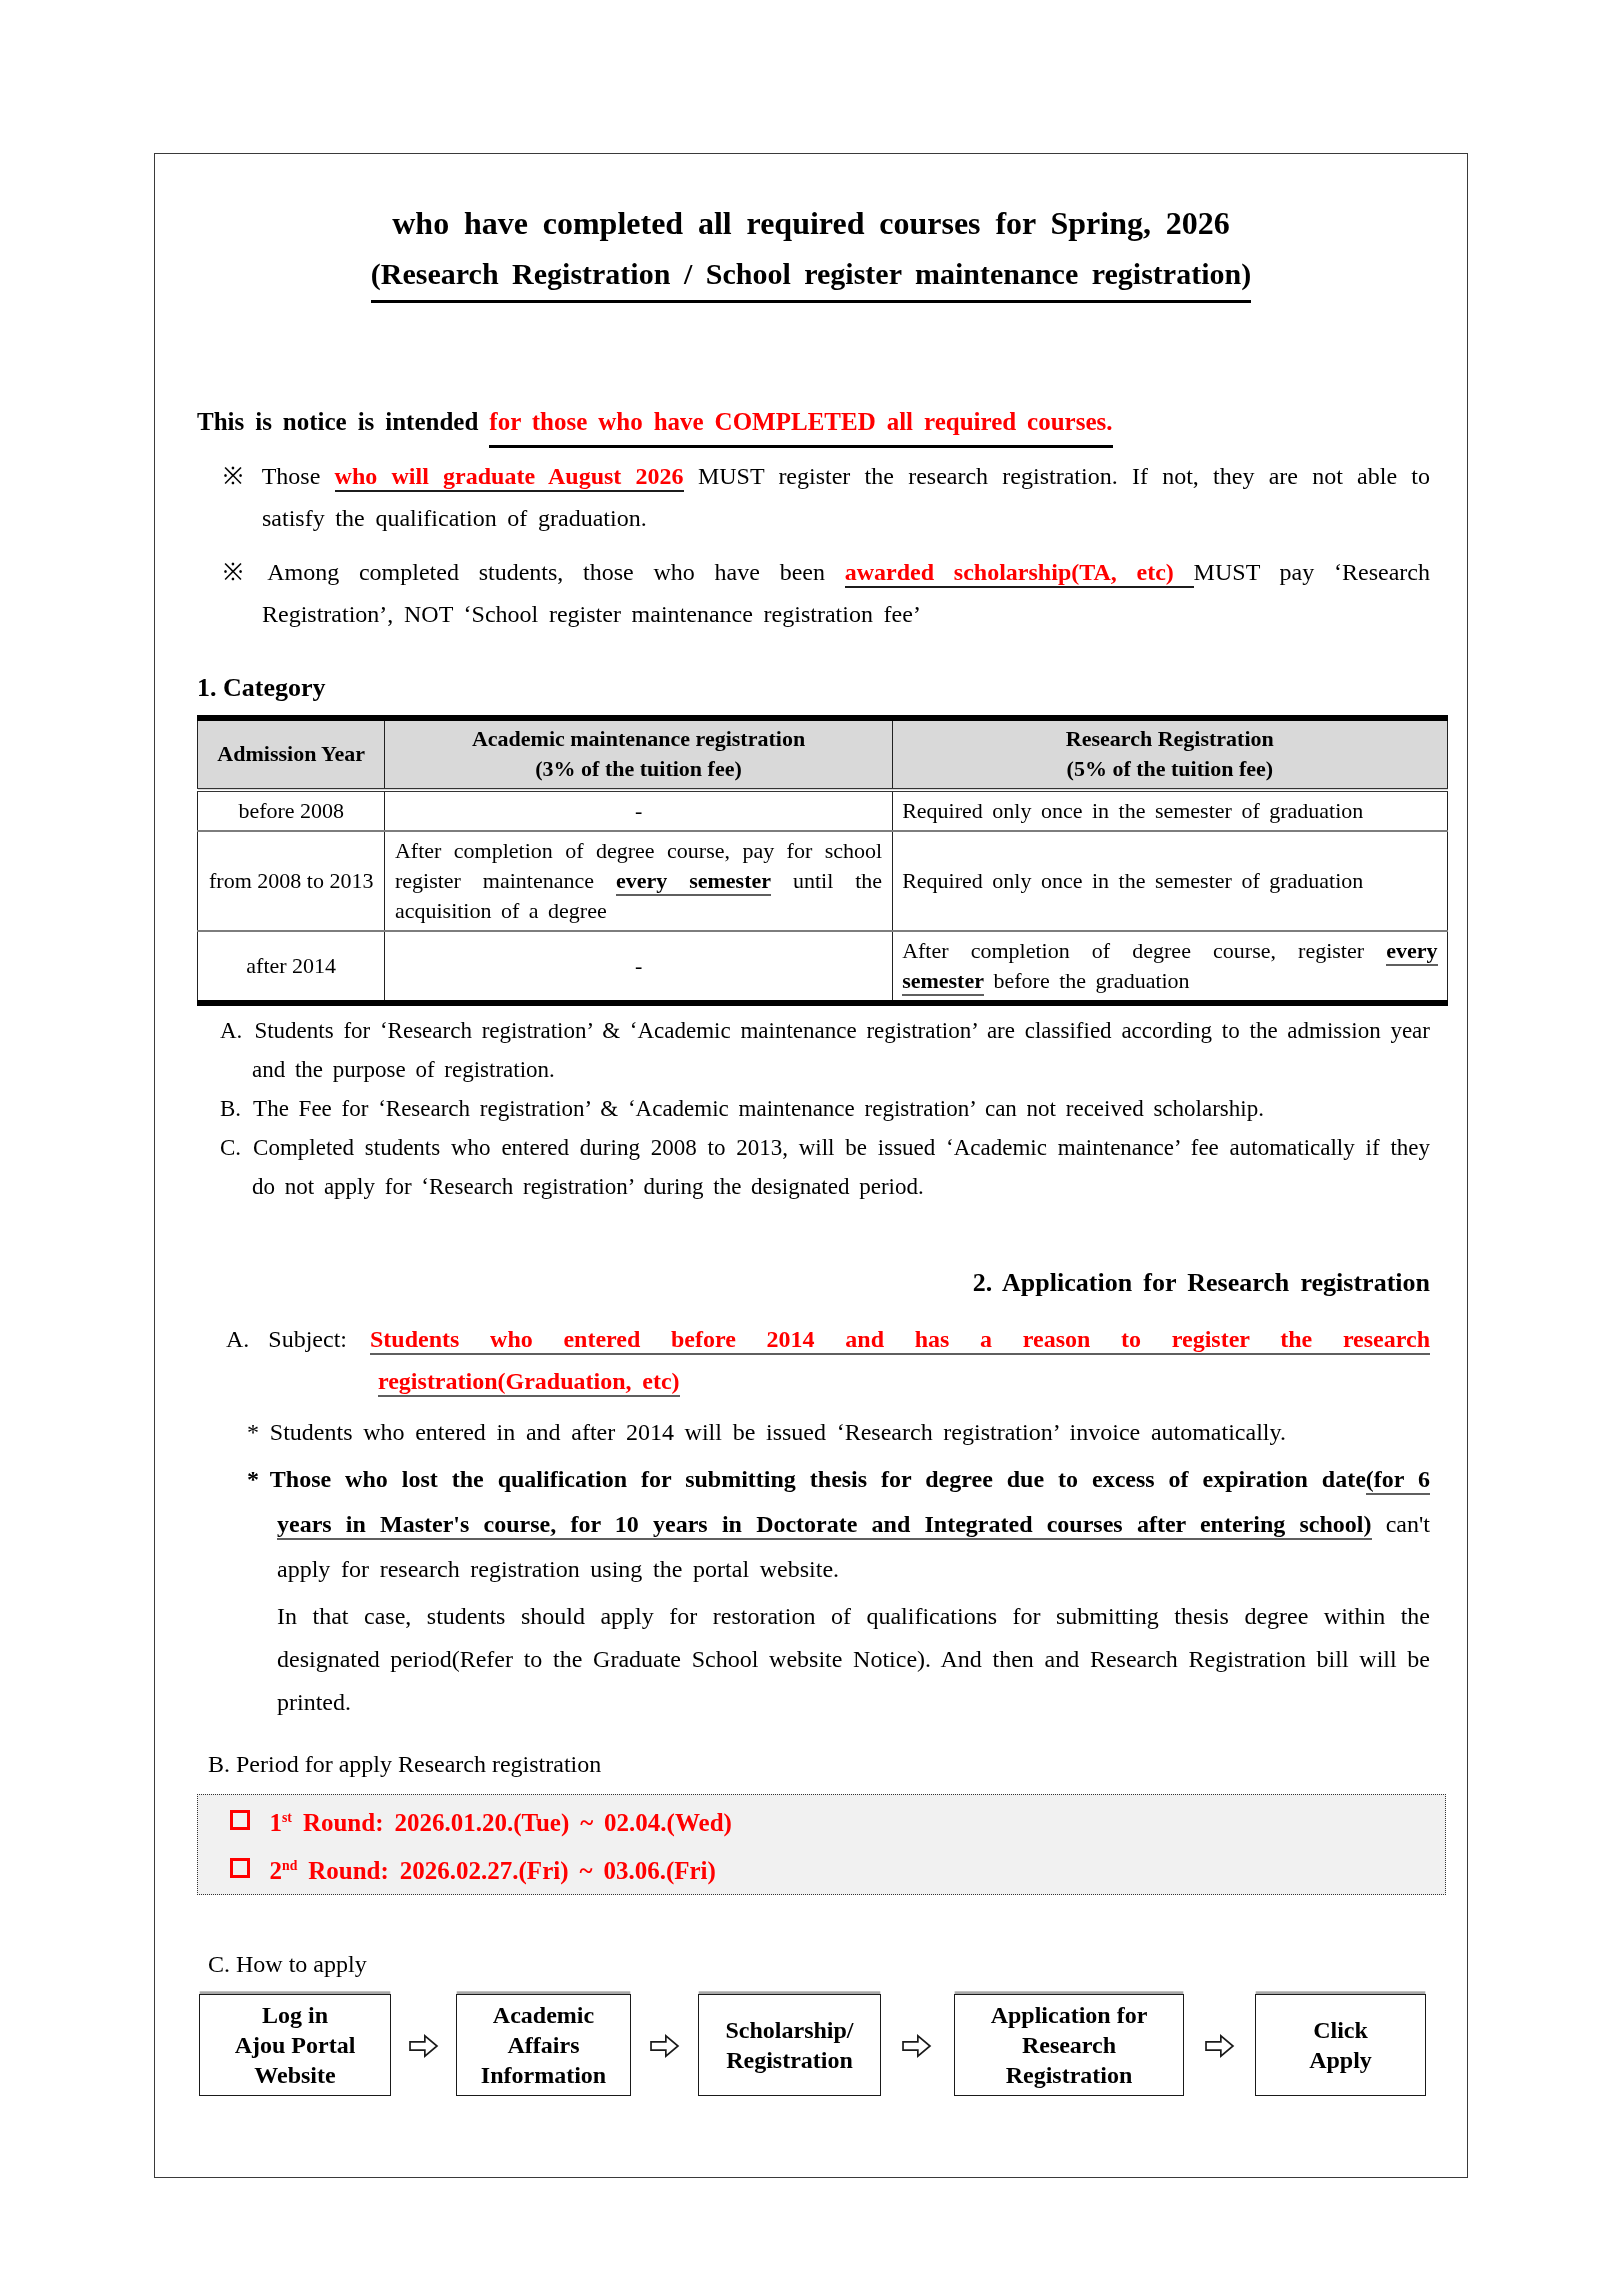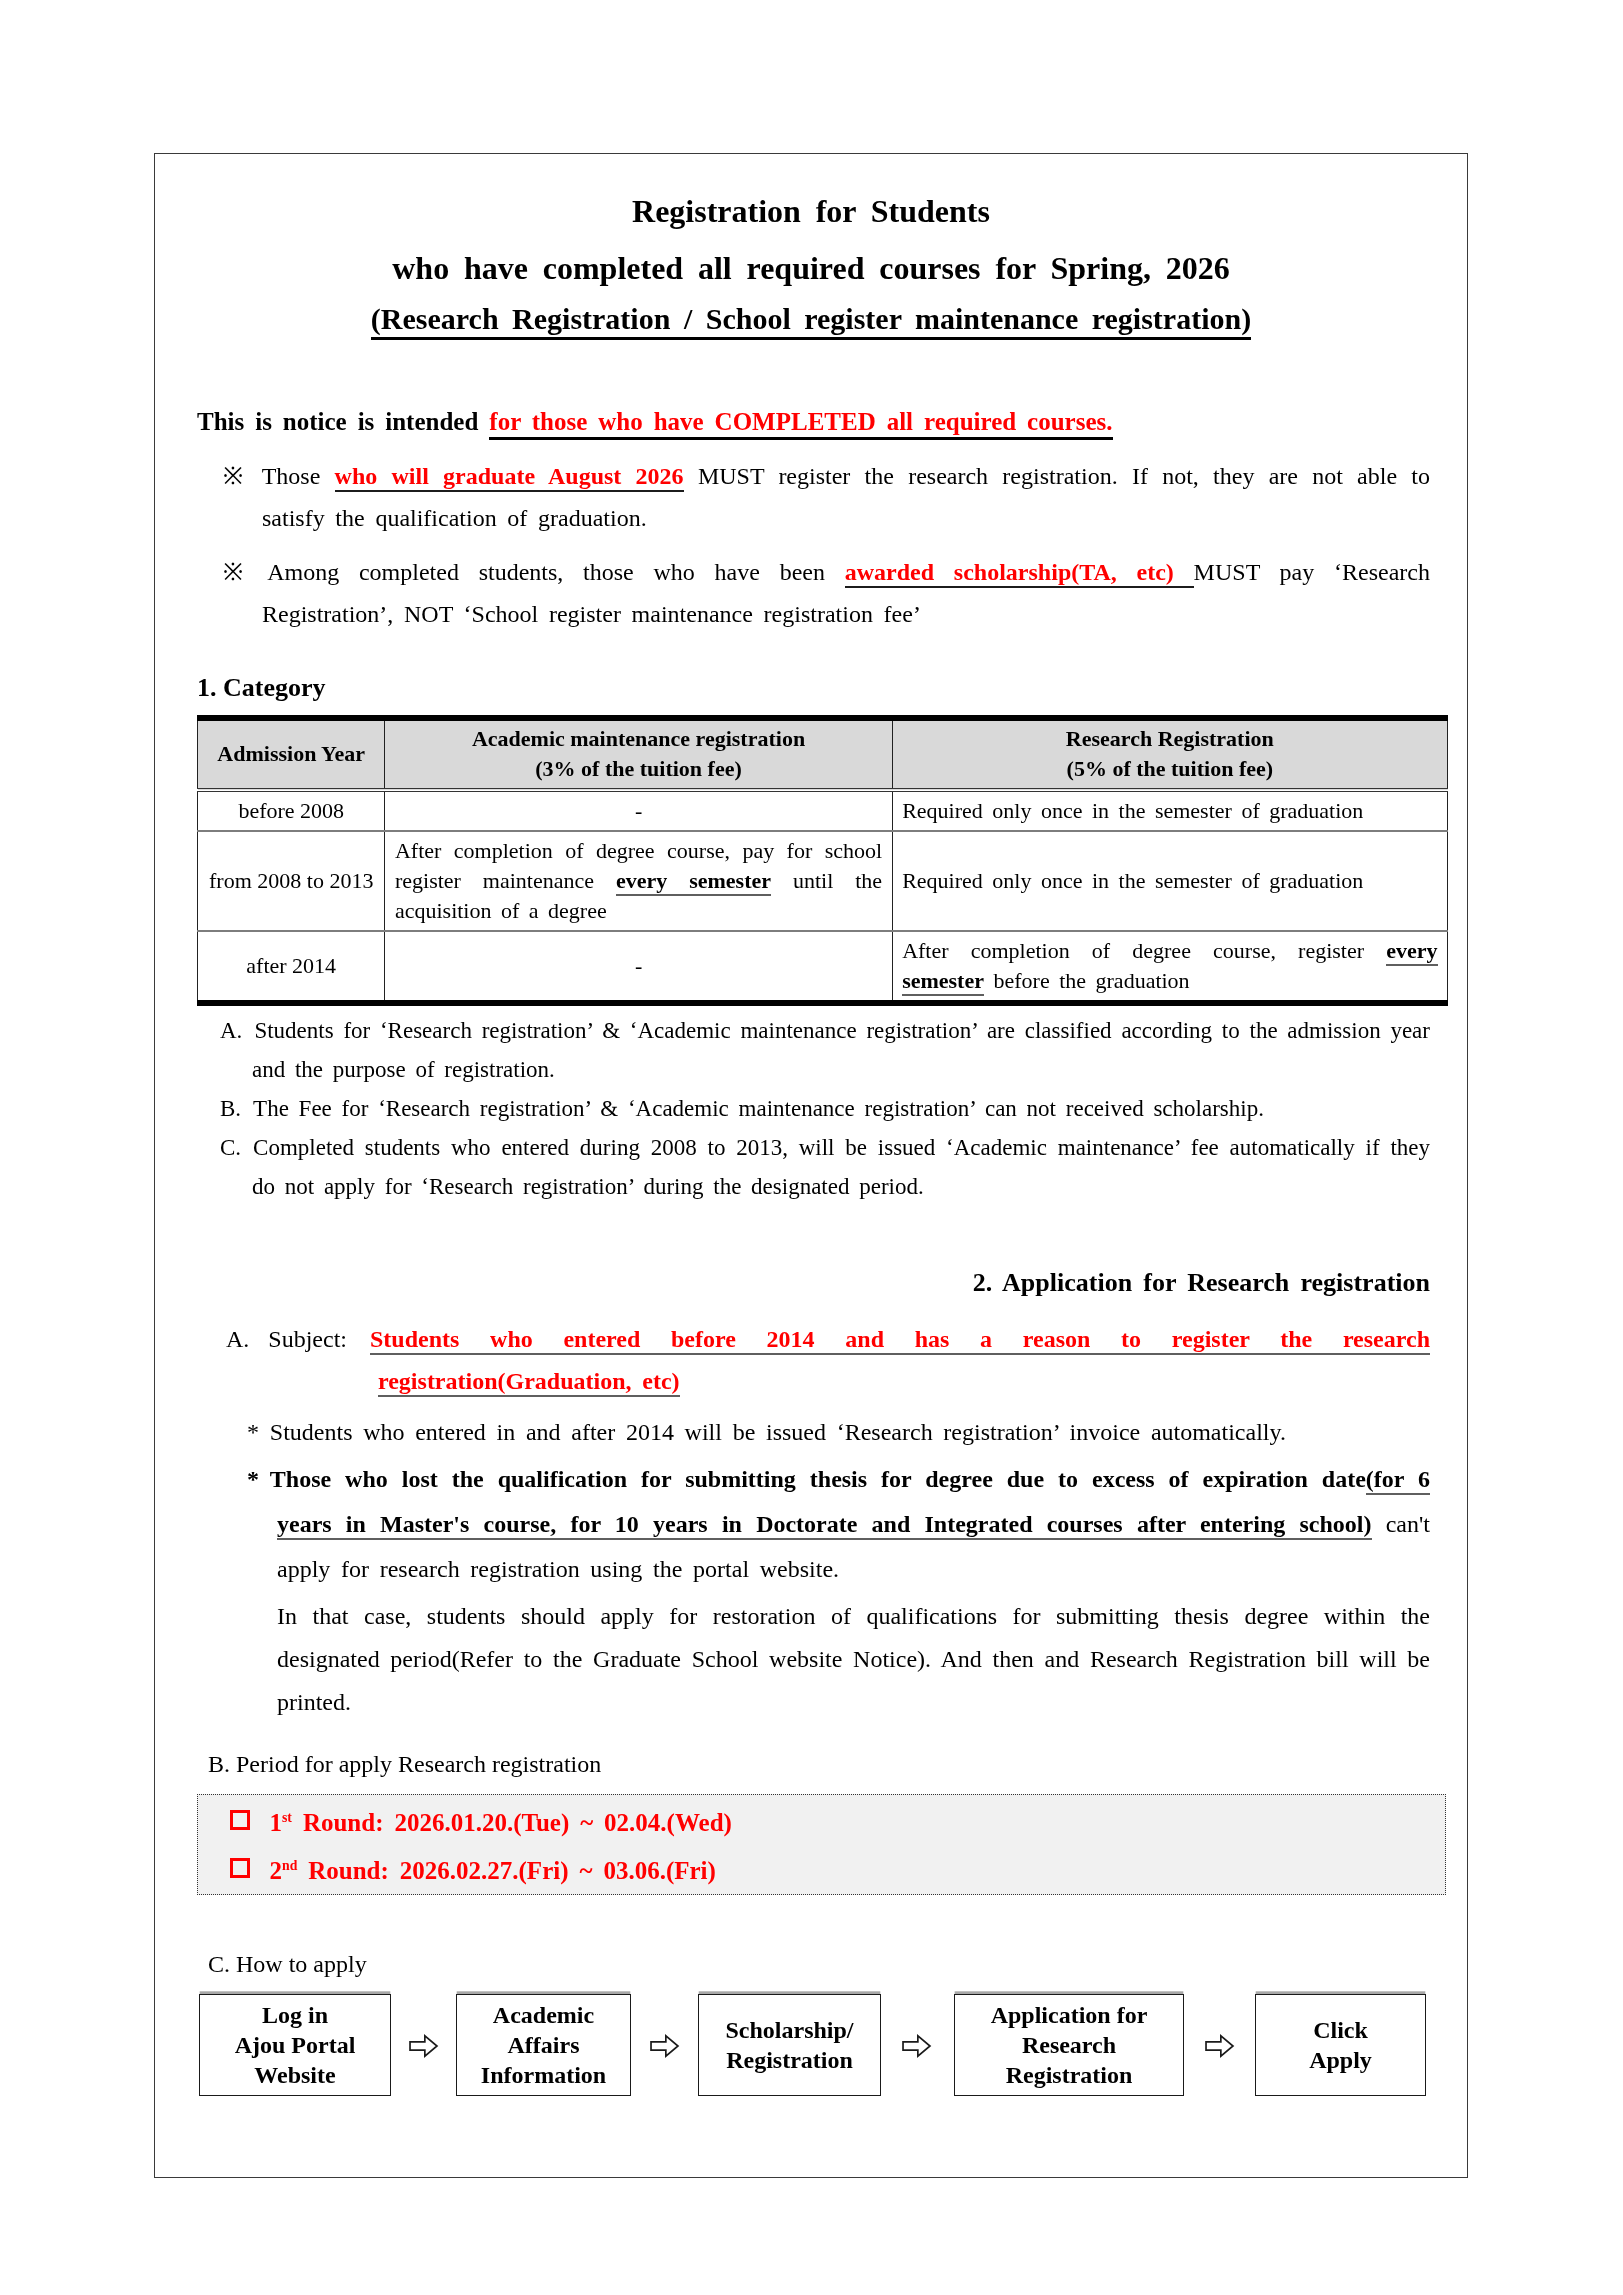--- a/index.html
+++ b/index.html
@@ -9,21 +9,21 @@
     font-family:"Liberation Serif","DejaVu Serif",serif;
   }
   .page {
     position:absolute; left:154px; top:153px; width:1314px; height:2025px;
     border:1.4px solid #3a3a3a; box-sizing:border-box; background:#fff;
   }
   .abs { position:absolute; }
   .red { color:#ff0000; }
   b { font-weight:bold; }
   
-  .ub { border-bottom:3.4px solid #000; padding-bottom:2px;margin-top:10px; }   
+  .ub { border-bottom:3.4px solid #000; padding-bottom:10px;margin-top:10px; }   
   .ud { border-bottom:2.7px solid #1c1c1c; padding-bottom:1.4px; }
   .ug { border-bottom:2.7px solid #5f5f5f; padding-bottom:1.4px; }
 
   
   .title { left:0; right:0; top:35px; text-align:center; font-weight:bold; }
   .t1 { font-size:32px; line-height:45px; word-spacing:6.8px; }
   .t2 { font-size:32px; line-height:45px; word-spacing:6.8px; margin-top:12px; }
   .t3 { font-size:30px; line-height:39px; word-spacing:6px; margin-top:8px; }
 
   
@@ -89,21 +89,20 @@
     text-align:center; font-weight:bold; font-size:24px; line-height:30px;
   }
   .farrow { position:absolute; top:39px; width:31px; height:26px; }
 </style>
 </head>
 <body>
 
 <div class="page">
 
   <div class="abs title">
-    <div class="t1">Registration for Students</div>
     <div class="t2">who have completed all required courses for Spring, 2026</div>
     <div class="t3"><span class="ub">(Research Registration / School register maintenance registration)</span></div>
   </div>
 
   <div class="abs intro">
     <p class="lead"><span>This is notice is intended </span><span class="red ub">for those who have COMPLETED all required courses.</span></p>
     <p class="hang"><span class="marker">※</span><span>Those </span><b class="red ud">who will graduate August 2026</b><span> MUST register the research registration. If not, they are not able to satisfy the qualification of graduation.</span></p>
     <p class="hang"><span class="marker">※</span><span>Among completed students, those who have been </span><b class="red ud">awarded scholarship(TA, etc) </b><span>MUST pay ‘Research Registration’, NOT ‘School register maintenance registration fee’</span></p>
   </div>
 

